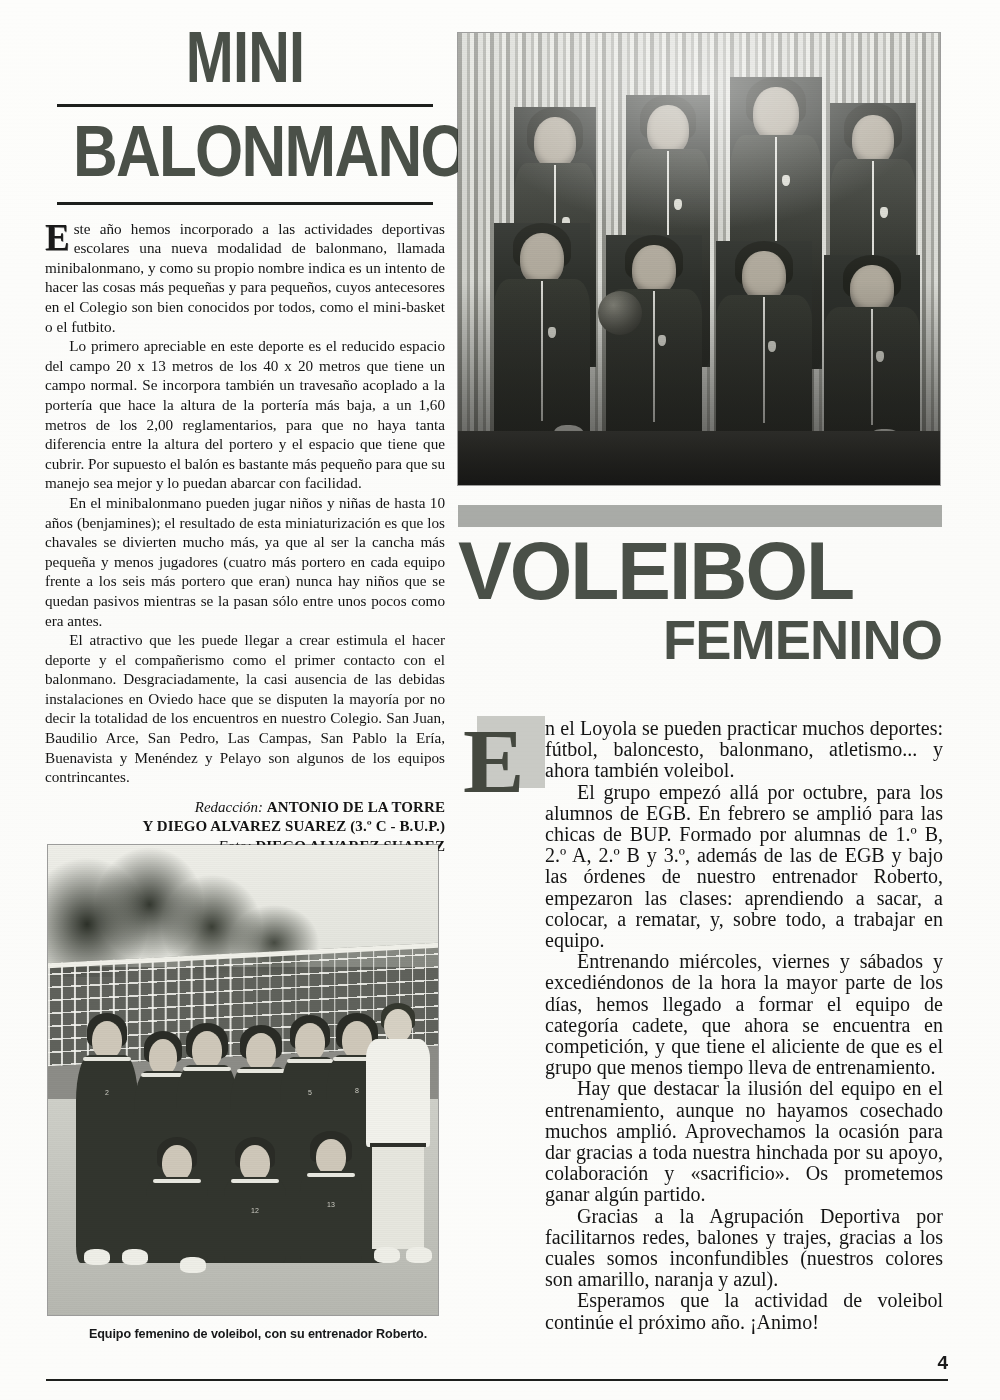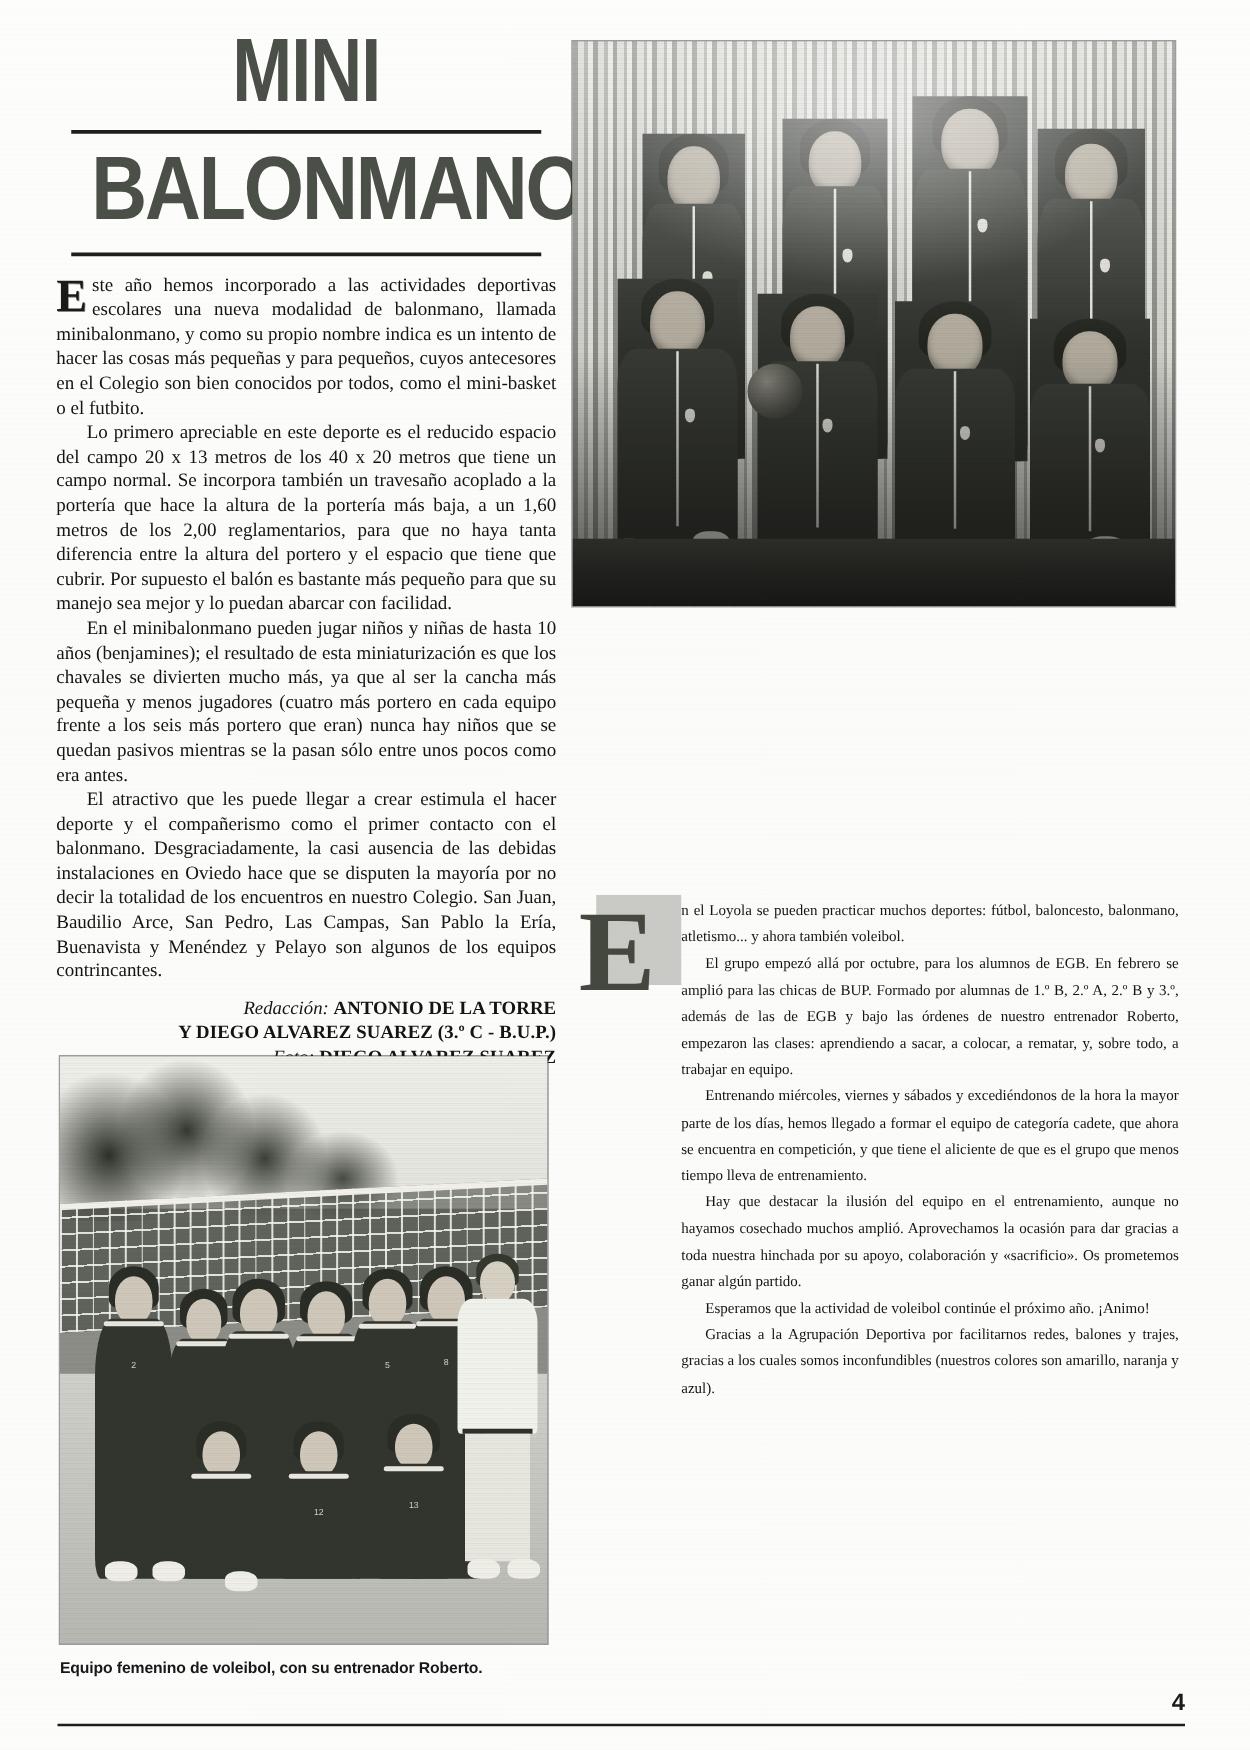--- a/index.html
+++ b/index.html
@@ -276,20 +276,21 @@
   .caption {
     position: absolute;
     left: 48px;
     top: 1327px;
     width: 420px;
     font-family: "Liberation Sans", sans-serif;
     font-weight: bold;
     font-size: 12.6px;
     letter-spacing: -.1px;
     color: #17181a;
+    text-align: center;
   }
 
   
   .voleibol-block {
     position: absolute;
     left: 458px;
     top: 505px;
     width: 484px;
   }
   .gray-bar {
@@ -321,21 +322,21 @@
     transform: scaleX(.97);
     transform-origin: right top;
     white-space: nowrap;
   }
 
   .col-right {
     position: absolute;
     left: 545px;
     top: 718px;
     width: 398px;
-    font-size: 12px;
+    font-size: 20px;
     line-height: 21.2px;
     text-align: justify;
   }
   .col-right p { margin: 0; text-indent: 1.6em; }
   .col-right p.first { text-indent: 0; }
 
   
   .dropcap-right {
     position: absolute;
     left: 463px;
@@ -493,33 +494,38 @@
       <div class="shoe" style="left:96px; top:392px; width:30px; height:20px;"></div>
       <div class="shoe" style="left:200px; top:404px; width:34px; height:24px;"></div>
       <div class="shoe" style="left:410px; top:396px; width:34px; height:24px;"></div>
 
       <div class="floor"></div>
       <div class="wall-shade"></div>
       <div class="photo-grain"></div>
     </div>
   </div>
 
+  <div class="voleibol-block">
+    <div class="gray-bar"></div>
+    <div class="headline-voleibol">VOLEIBOL</div>
+    <div class="headline-femenino">FEMENINO</div>
+  </div>
 
   <div class="dropcap-right">
     <div class="sq"></div>
     <div class="glyph">E</div>
   </div>
 
   <div class="col-right">
     <p class="first">n el Loyola se pueden practicar muchos deportes: fútbol, baloncesto, balonmano, atletismo... y ahora también voleibol.</p>
     <p>El grupo empezó allá por octubre, para los alumnos de EGB. En febrero se amplió para las chicas de BUP. Formado por alumnas de 1.º B, 2.º A, 2.º B y 3.º, además de las de EGB y bajo las órdenes de nuestro entrenador Roberto, empezaron las clases: aprendiendo a sacar, a colocar, a rematar, y, sobre todo, a trabajar en equipo.</p>
     <p>Entrenando miércoles, viernes y sábados y excediéndonos de la hora la mayor parte de los días, hemos llegado a formar el equipo de categoría cadete, que ahora se encuentra en competición, y que tiene el aliciente de que es el grupo que menos tiempo lleva de entrenamiento.</p>
     <p>Hay que destacar la ilusión del equipo en el entrenamiento, aunque no hayamos cosechado muchos amplió. Aprovechamos la ocasión para dar gracias a toda nuestra hinchada por su apoyo, colaboración y «sacrificio». Os prometemos ganar algún partido.</p>
+    <p>Gracias a la Agrupación Deportiva por facilitarnos redes, balones y trajes, gracias a los cuales somos inconfundibles (nuestros colores son amarillo, naranja y azul).</p>
     <p>Esperamos que la actividad de voleibol continúe el próximo año. ¡Animo!</p>
-    <p>Gracias a la Agrupación Deportiva por facilitarnos redes, balones y trajes, gracias a los cuales somos inconfundibles (nuestros colores son amarillo, naranja y azul).</p>
   </div>
 
   <div class="signature">
   </div>
 
   <div class="photo" id="photo-volley">
     <div class="ph-inner">
       <div class="sky"></div>
       <div class="trees"></div>
       <div class="ground"></div>

